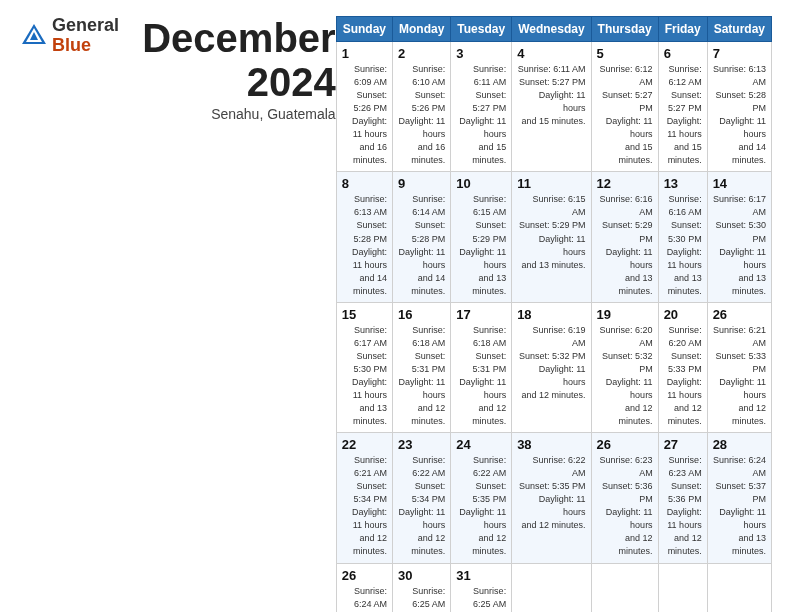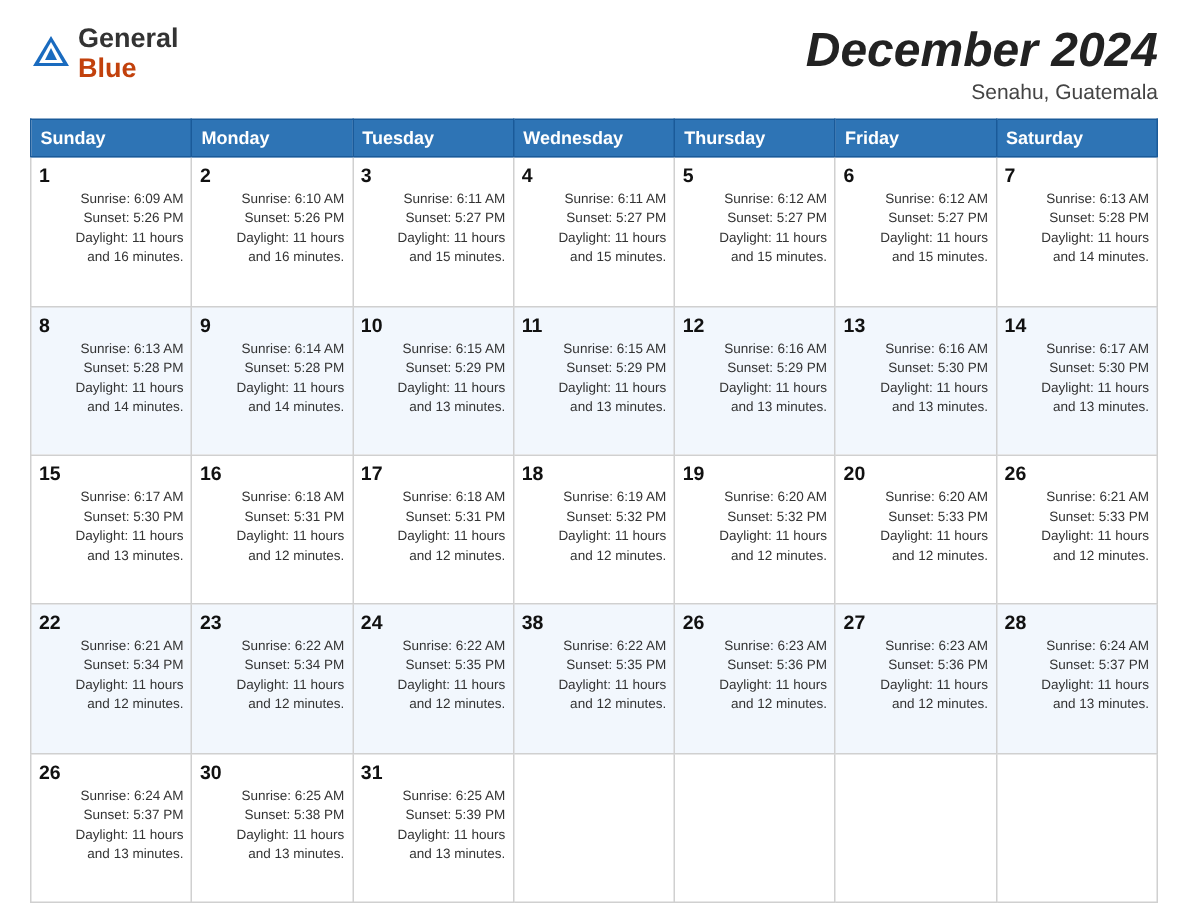--- a/index.html
+++ b/index.html
@@ -8,21 +8,21 @@
       background: #fff;
       width: 792px;
       height: 612px;
       overflow: hidden;
     }
     .page {
       width: 792px;
       height: 612px;
       padding: 16px 20px 10px 20px;
       display: flex;
-      flex-direction: column;
+      flex-direction: row;
     }
     .header {
       display: flex;
       justify-content: space-between;
       align-items: flex-start;
       margin-bottom: 10px;
     }
     .logo {
       display: flex;
       align-items: center;
@@ -36,25 +36,24 @@
     .logo-general { color: #333; }
     .logo-blue { color: #c2410c; }
     .logo-icon {
       width: 28px;
       height: 28px;
     }
     .title-block {
       text-align: right;
     }
     .month-title {
-      font-size: 32px;
+      font-size: 40px;
       font-weight: bold;
       color: #222;
       line-height: 1.1;
-      font-style: italic;
     }
     .location {
       font-size: 14px;
       color: #444;
       margin-top: 2px;
     }
     .calendar {
       flex: 1;
       display: flex;
       flex-direction: column;

